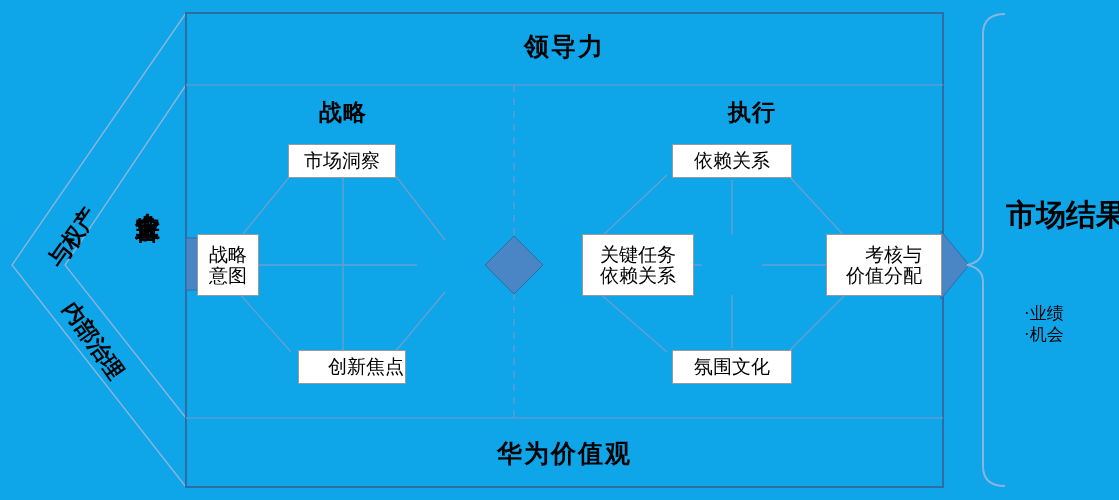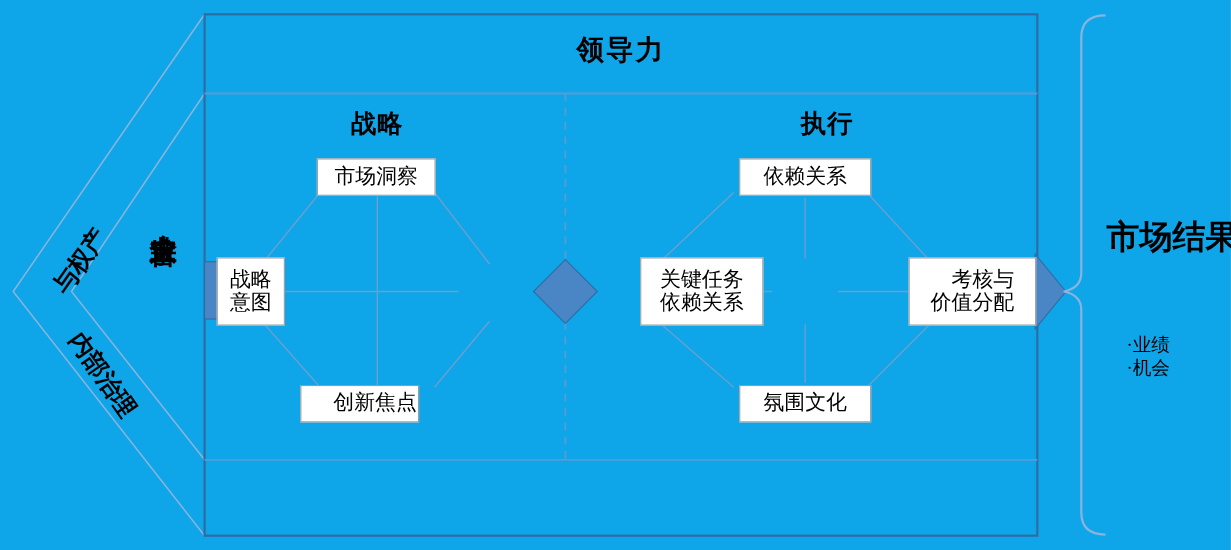--- a/index.html
+++ b/index.html
@@ -156,36 +156,37 @@
 
     <polygon points="514,236 543,265 514,294 485,265" fill="#4a86c5" stroke="#2e6da4" stroke-width="1"></polygon>
 
     <polygon points="941,231 941,299 969,265" fill="#4a86c5" stroke="#2e6da4" stroke-width="1"></polygon>
 
     <path d="M 1005,14 Q 983,14 983,34 L 983,248 Q 983,262 967,265 Q 983,268 983,282 L 983,466 Q 983,486 1005,486" fill="none" stroke="#8ab4dd" stroke-width="2"></path>
   </svg>
 
   <div class="lbl band-title" style="left:186px; top:33px; width:757px;">领导力</div>
 
+  <div class="lbl band-title" style="left:186px; top:440px; width:757px;">华为价值观</div>
 
   <div class="vert-text" style="left:131px; top:193px;">企业宗旨</div>
 
   <div class="rot-text" style="left:42px; top:256px; transform: rotate(-55deg);">与权产</div>
 
   <div class="rot-text" style="left:80px; top:296px; transform: rotate(55deg);">内部治理</div>
 
   <div class="lbl section-title" style="left:263px; top:100px; width:160px;">战略</div>
 
   <div class="boxed" style="left:288px; top:144px; width:108px; height:34px;">市场洞察</div>
 
   <div class="boxed" style="left:197px; top:234px; width:62px; height:62px;">战略
 意图</div>
 
 
-  <div class="boxed" style="left:273px; top:350px; width:108px; height:34px;padding-left:28px;">创新焦点</div>
+  <div class="boxed" style="left:298px; top:350px; width:108px; height:34px;padding-left:28px;">创新焦点</div>
 
   <div class="lbl section-title" style="left:672px; top:100px; width:160px;text-align:center;">执行</div>
 
   <div class="boxed" style="left:672px; top:144px; width:120px; height:34px;">依赖关系</div>
 
   <div class="boxed" style="left:541px; top:234px; width:112px; height:62px;margin-left:41px;">关键任务
 依赖关系</div>
 
 
   <div class="boxed" style="left:672px; top:350px; width:120px; height:34px;">氛围文化</div>

